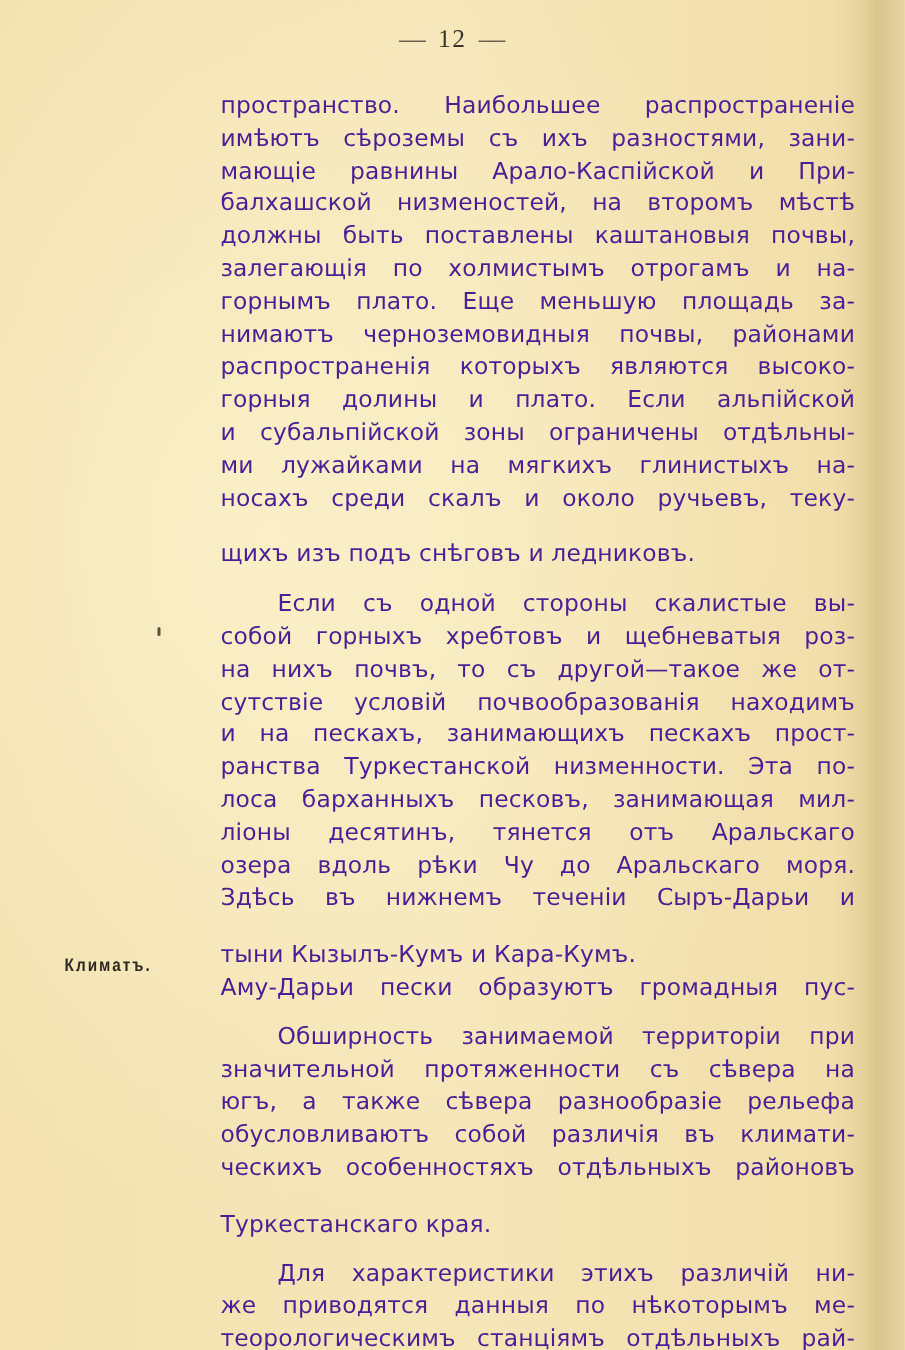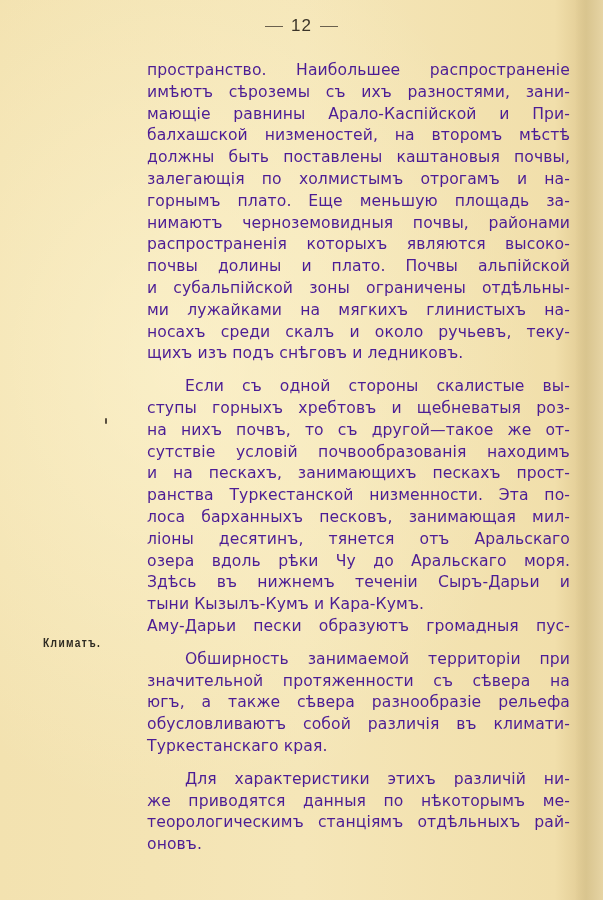--- a/index.html
+++ b/index.html
@@ -29,21 +29,21 @@
       width: 28px;
       height: 100%;
       background: linear-gradient(90deg, rgba(220,200,150,0) 0%, rgba(216,196,142,0.9) 40%, #e6d4a4 100%);
     }
     .page-number {
       position: absolute;
       top: 16px;
       left: 0;
       width: 100%;
       text-align: center;
-      font-family: Liberation Sans, sans-serif;
+      font-family: Liberation Serif, serif;
       font-size: 17px;
       color: #3b3428;
       letter-spacing: 1px;
     }
     .page-number .dash {
       display: inline-block;
       width: 18px;
       border-top: 1px solid #6a604e;
       vertical-align: middle;
       margin: 0 8px;
@@ -64,20 +64,21 @@
       text-align-last: left;
     }
     .line {
       display: block;
       text-align: justify;
       text-align-last: justify;
       white-space: nowrap;
     }
     .line.last {
       text-align-last: left;
+      margin-top: 16px;
     }
     .para-gap {
       height: 11px;
     }
     .indent {
       padding-left: 38px;
     }
     .margin-note {
       position: absolute;
       left: 43px;
@@ -115,51 +116,52 @@
   <p>
     <span class="line">пространство. Наибольшее распространеніе</span>
     <span class="line">имѣютъ сѣроземы съ ихъ разностями, зани-</span>
     <span class="line">мающіе равнины Арало-Каспійской и При-</span>
     <span class="line">балхашской низменостей, на второмъ мѣстѣ</span>
     <span class="line">должны быть поставлены каштановыя почвы,</span>
     <span class="line">залегающія по холмистымъ отрогамъ и на-</span>
     <span class="line">горнымъ плато. Еще меньшую площадь за-</span>
     <span class="line">нимаютъ черноземовидныя почвы, районами</span>
     <span class="line">распространенія которыхъ являются высоко-</span>
-    <span class="line">почвы долины и плато. Почвы альпійской</span>
+    <span class="line">горныя долины и плато. Если альпійской</span>
     <span class="line">и субальпійской зоны ограничены отдѣльны-</span>
     <span class="line">ми лужайками на мягкихъ глинистыхъ на-</span>
     <span class="line">носахъ среди скалъ и около ручьевъ, теку-</span>
     <span class="line last">щихъ изъ подъ снѣговъ и ледниковъ.</span>
   </p>
 
   <div class="para-gap"></div>
 
   <p>
     <span class="line indent">Если съ одной стороны скалистые вы-</span>
-    <span class="line">ступы горныхъ хребтовъ и щебневатыя роз-</span>
+    <span class="line">собой горныхъ хребтовъ и щебневатыя роз-</span>
     <span class="line">на нихъ почвъ, то съ другой—такое же от-</span>
     <span class="line">сутствіе условій почвообразованія находимъ</span>
     <span class="line">и на пескахъ, занимающихъ пескахъ прост-</span>
     <span class="line">ранства Туркестанской низменности. Эта по-</span>
     <span class="line">лоса барханныхъ песковъ, занимающая мил-</span>
     <span class="line">ліоны десятинъ, тянется отъ Аральскаго</span>
     <span class="line">озера вдоль рѣки Чу до Аральскаго моря.</span>
     <span class="line">Здѣсь въ нижнемъ теченіи Сыръ-Дарьи и</span>
     <span class="line last">тыни Кызылъ-Кумъ и Кара-Кумъ.</span>
     <span class="line">Аму-Дарьи пески образуютъ громадныя пус-</span>
   </p>
 
   <div class="para-gap"></div>
 
   <p>
     <span class="line indent">Обширность занимаемой территоріи при</span>
     <span class="line">значительной протяженности съ сѣвера на</span>
     <span class="line">югъ, а также сѣвера разнообразіе рельефа</span>
     <span class="line">обусловливаютъ собой различія въ климати-</span>
+    <span class="line">ческихъ особенностяхъ отдѣльныхъ районовъ</span>
     <span class="line last">Туркестанскаго края.</span>
   </p>
 
   <div class="para-gap"></div>
 
   <p>
     <span class="line indent">Для характеристики этихъ различій ни-</span>
     <span class="line">же приводятся данныя по нѣкоторымъ ме-</span>
     <span class="line">теорологическимъ станціямъ отдѣльныхъ рай-</span>
     <span class="line last">оновъ.</span>

